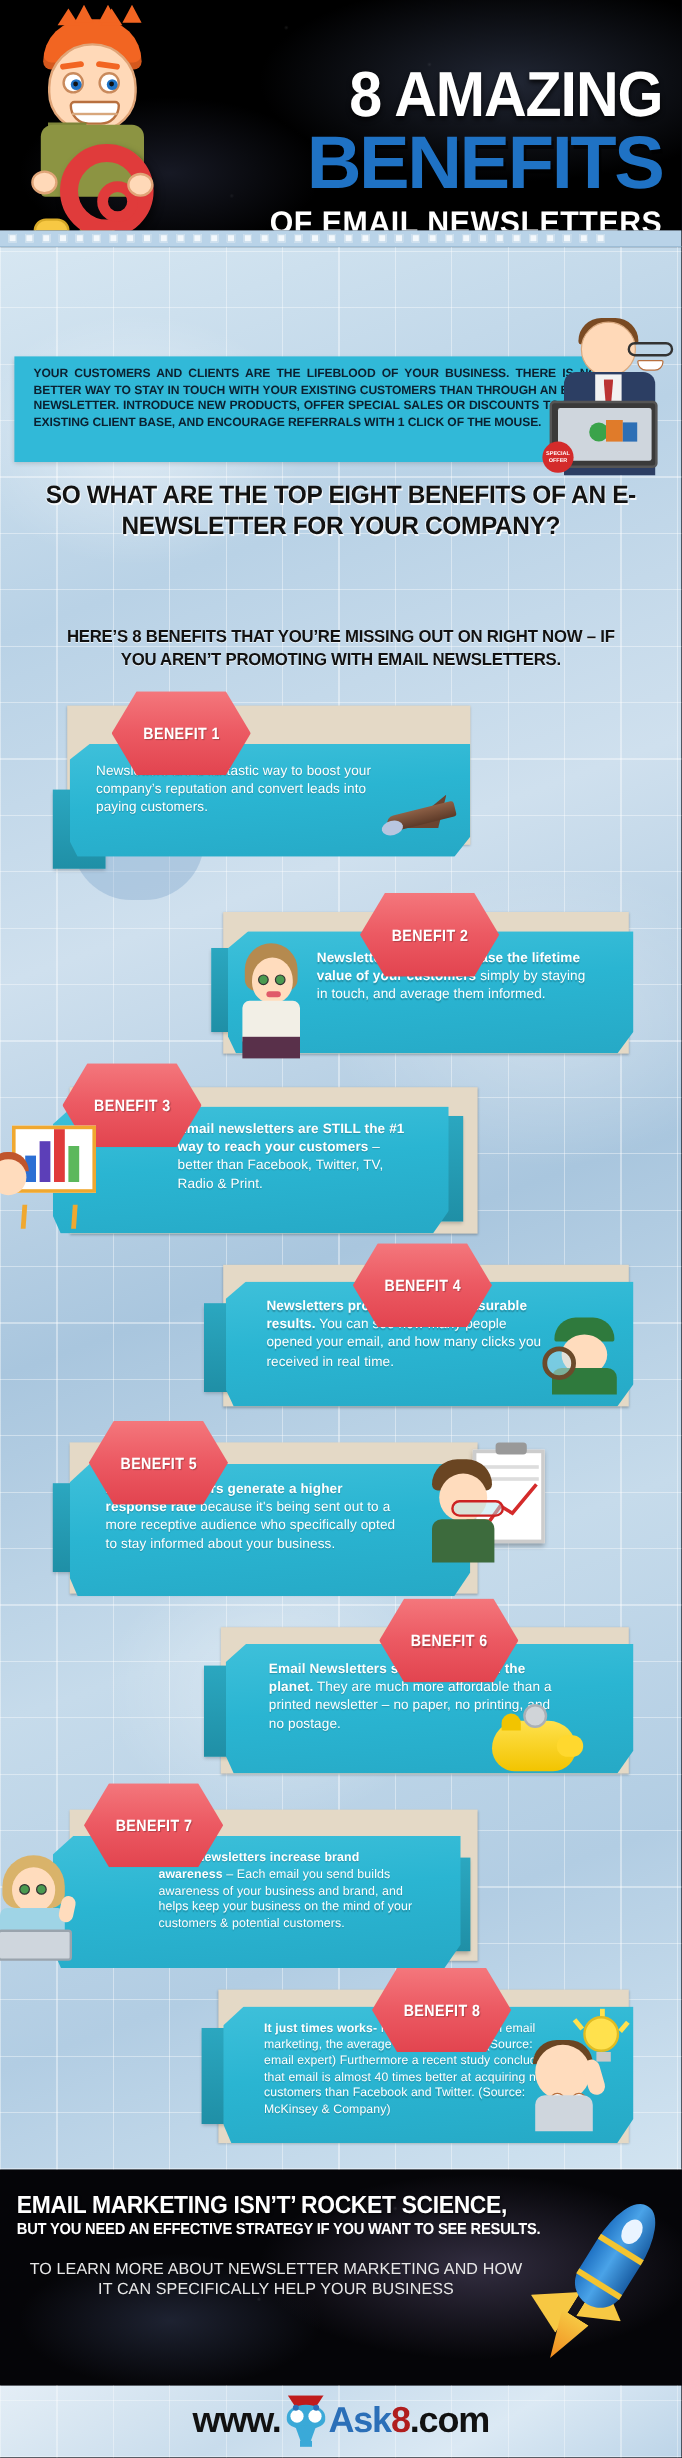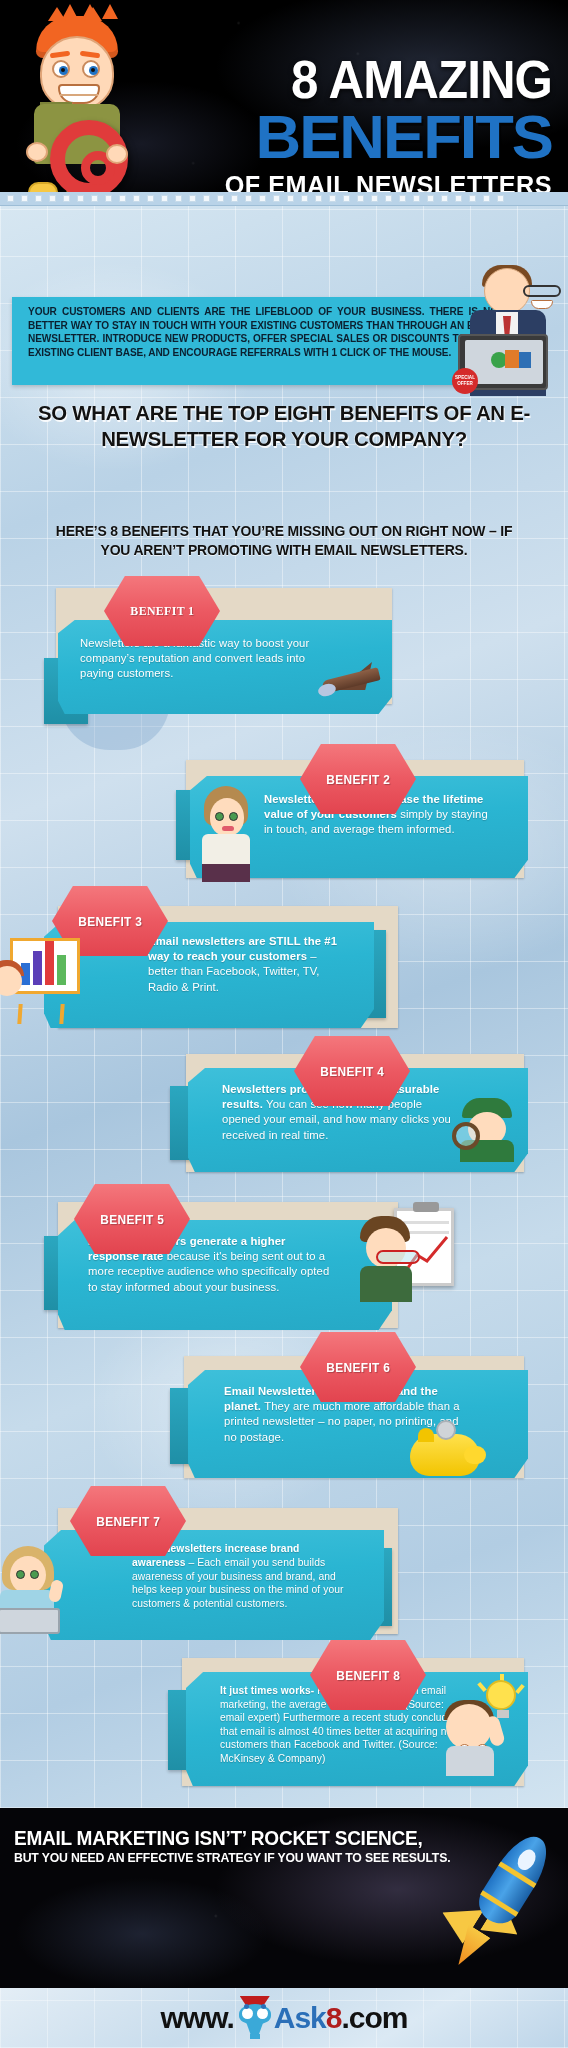--- a/index.html
+++ b/index.html
@@ -438,21 +438,21 @@
         </div>
       </div>
     <div class="bm-badge">SPECIAL<br>OFFER</div>
   </div>
 
   <div class="h-big">SO WHAT ARE THE TOP EIGHT BENEFITS OF AN E-NEWSLETTER FOR YOUR COMPANY?</div>
   <div class="h-sub">HERE’S 8 BENEFITS THAT YOU’RE MISSING OUT ON RIGHT NOW – IF YOU AREN’T PROMOTING WITH EMAIL NEWSLETTERS.</div>
 
   <div class="benefit">
     <div class="paper-edge" style="left:56px; top:588px; width:336px; height:116px;"></div>
-    <div class="badge" style="left:104px; top:576px;font-family:Liberation Serif, serif;">
+    <div class="badge" style="left:93px; top:576px;">
       <span>BENEFIT 1</span>
     </div>
     <div class="ribbon fold" style="left:44px; top:658px; width:44px; height:66px;"></div>
     <div class="ribbon shape-l" style="left:58px; top:620px; width:334px; height:94px; padding:16px 70px 8px 22px;">
       <div class="ribbon-txt"><span>Newsletters are a fantastic way to boost your company’s reputation and convert leads into paying customers.</span></div>
     </div>
     <div class="ill plane" style="left:318px; top:660px;">
       <div class="wing"></div>
         <div class="body"></div>
         <div class="nose"></div>
@@ -540,21 +540,21 @@
       <div class="nd-face">
           <div class="nd-gl"></div>
           <div class="nd-smile"></div>
         </div>
       <div class="nd-body"></div>
     </div>
   </div>
 
   <div class="benefit">
     <div class="paper-edge" style="left:184px; top:1356px; width:340px; height:122px;"></div>
-    <div class="badge" style="left:300px; top:1332px;">
+    <div class="badge" style="left:316px; top:1332px;">
       <span>BENEFIT 6</span>
     </div>
     <div class="ribbon fold" style="left:170px; top:1388px; width:36px; height:76px;"></div>
     <div class="ribbon shape-l" style="left:188px; top:1370px; width:340px; height:108px; padding:14px 66px 8px 36px;">
       <div class="ribbon-txt"><b>Email Newsletters save money, and the planet.</b><span> They are much more affordable than a printed newsletter – no paper, no printing, and no postage.</span></div>
     </div>
     <div class="ill piggy" style="left:410px; top:1420px;">
       <div class="pg-body"></div>
         <div class="pg-ear"></div>
         <div class="pg-snout"></div>
@@ -617,20 +617,21 @@
         <div class="rk-f2 rk-fin"></div>
       <div class="rk-flame"></div>
       <div class="rk-body">
           <div class="rk-win"></div>
           <div class="rk-band" style="top:40px;"></div>
           <div class="rk-band" style="top:74px;"></div>
         </div>
     </div>
     <div class="f-l1">EMAIL MARKETING ISN’T’ ROCKET SCIENCE,</div>
     <div class="f-l2">BUT YOU NEED AN EFFECTIVE STRATEGY IF YOU WANT TO SEE RESULTS.</div>
+    <div class="f-l3">TO LEARN MORE ABOUT NEWSLETTER MARKETING AND HOW IT CAN  SPECIFICALLY HELP YOUR BUSINESS</div>
   </div>
 
   <div class="urlbar">
     <div class="url-txt">
       <span class="url-www">www.</span>
       <span class="owl-logo">
         <span class="owl-cap"></span>
         <span class="owl-head"></span>
         <span class="owl-eye l"></span>
           <span class="owl-eye r"></span>

